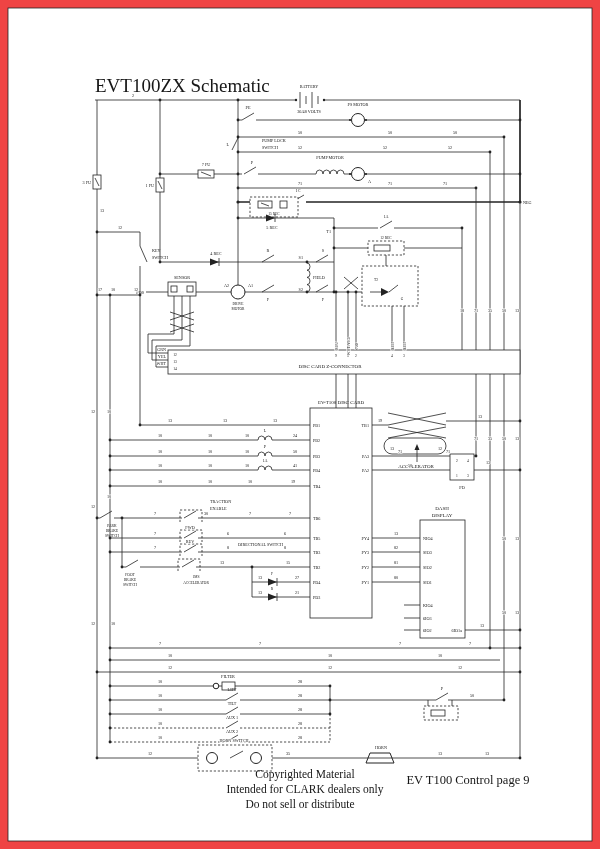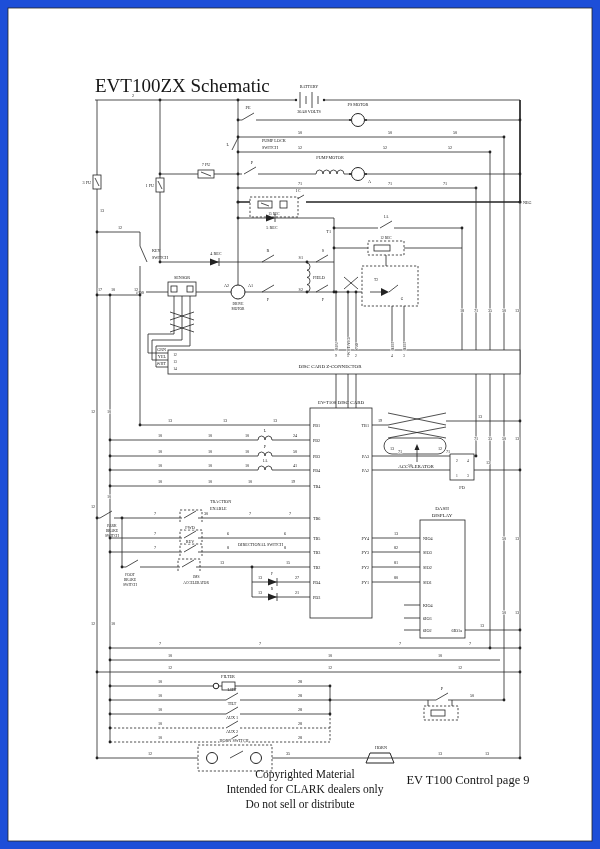--- a/index.html
+++ b/index.html
@@ -1,16 +1,16 @@
 <!DOCTYPE html>
 <html><head>
 <meta charset="utf-8">
 <style>
   html,body{margin:0;padding:0;background:#fff;}
-  #page{position:relative;width:600px;height:849px;background:#1d4ed8;overflow:hidden;}
+  #page{position:relative;width:600px;height:849px;background:#ef4444;overflow:hidden;}
   svg{display:block;}
   svg line, svg path, svg polyline{stroke:#232323;stroke-width:.8;fill:none;}
   svg rect{stroke:#232323;stroke-width:.8;fill:#fff;}
   svg .hv{stroke-width:1.7;}
   svg .dsh{stroke-dasharray:2.2,1.8;}
   svg .blk{fill:#232323;stroke:none;}
   svg text{fill:#161616;font-family:"Liberation Serif",serif;stroke:none;}
   .ttl{font-size:19px;}
   .ftr{font-size:12.5px;}
   .cpy{font-size:11.5px;}

